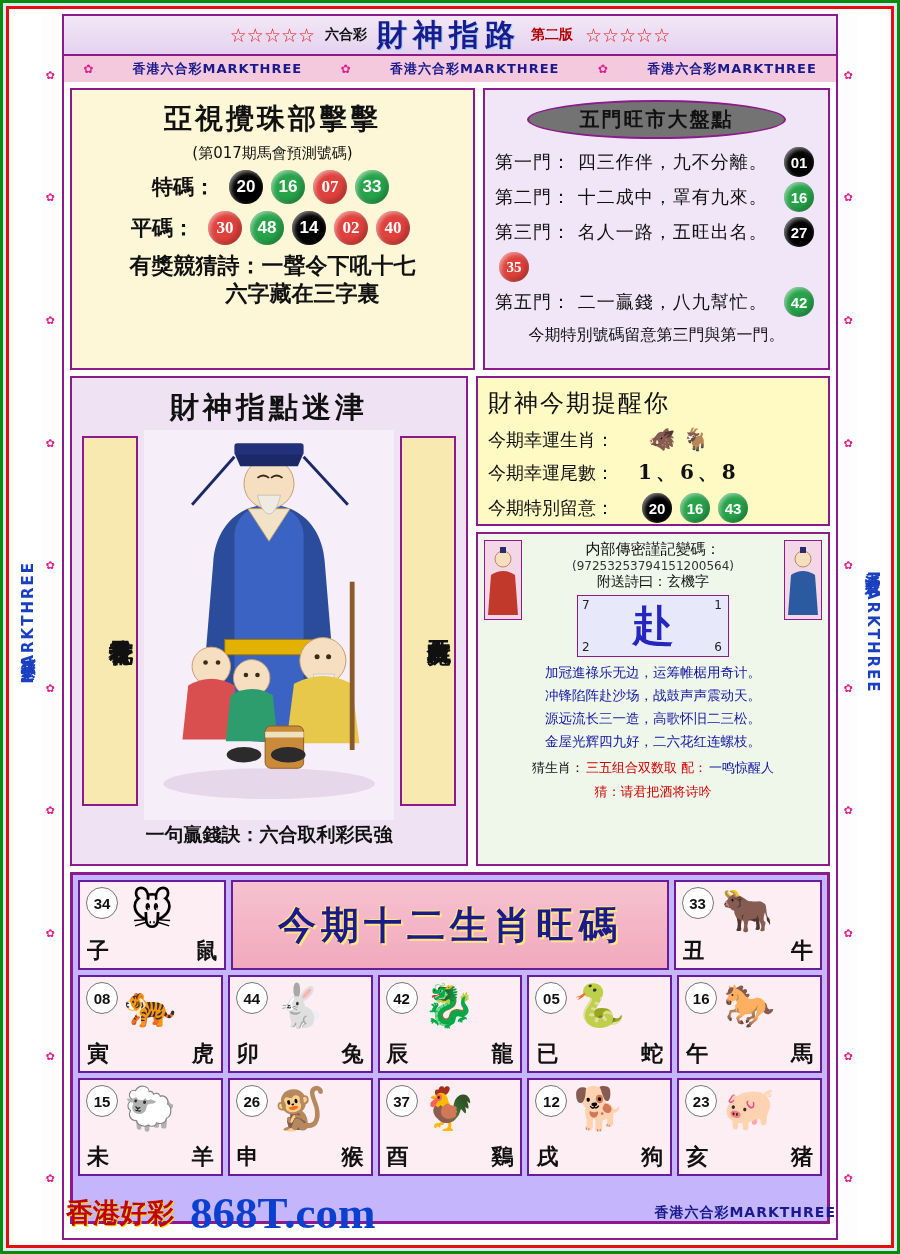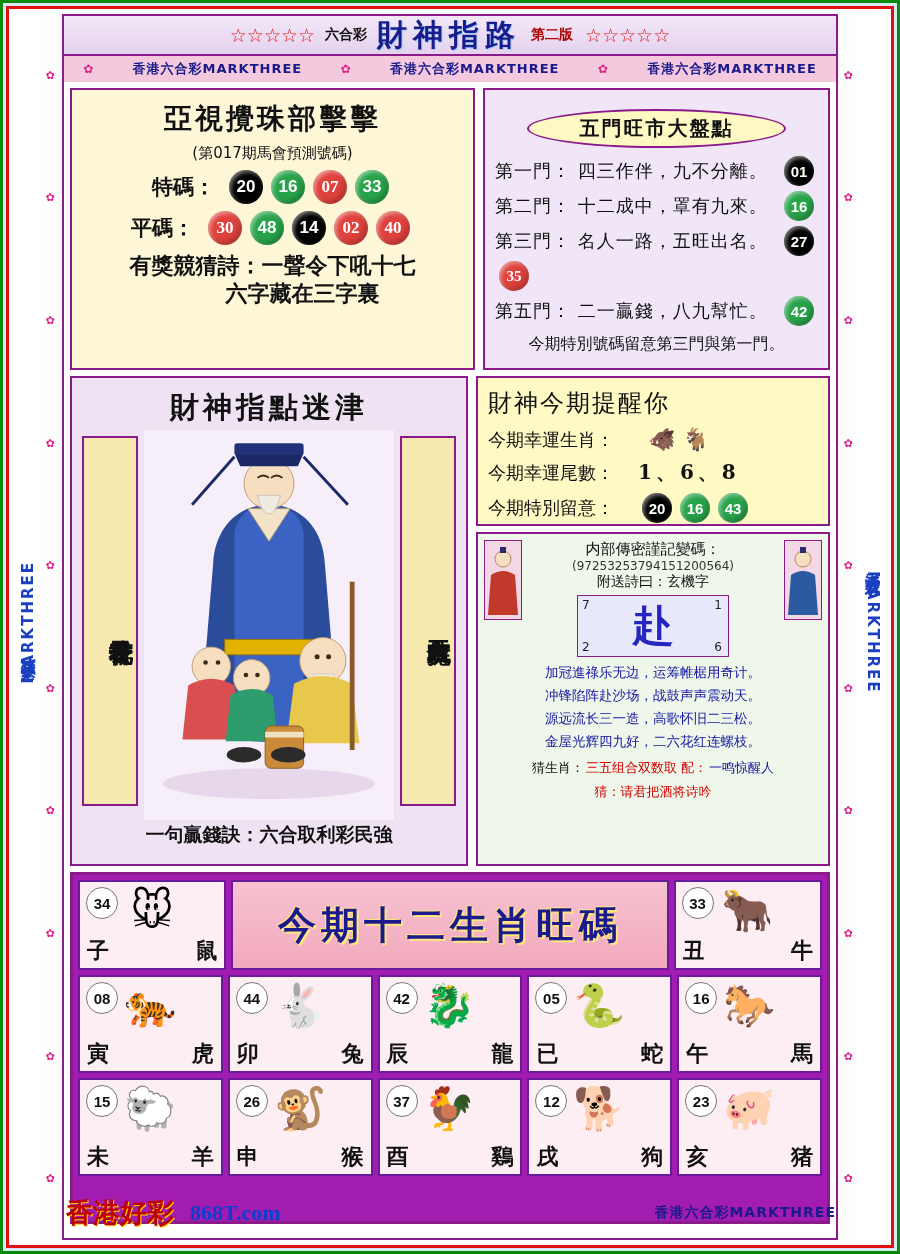--- a/index.html
+++ b/index.html
@@ -136,22 +136,22 @@
   .poem{font-size:22px;color:#111;margin-top:6px;line-height:1.25;
     font-family:"DejaVu Serif","Liberation Serif",serif;font-weight:bold;}
   .poem .l2{display:block;margin-left:60px;}
 
   
   .panelB{
     background:#f0e6f8;height:100%;
     padding:8px 10px;box-sizing:border-box;
   }
   .oval{
-    width:255px;margin:11px auto 8px;
-    background:#fef9c3;border:2px solid #8b1a8b;border-radius:50%/50%;
+    width:255px;margin:2px auto 8px;
+    background:#737373;border:2px solid #8b1a8b;border-radius:50%/50%;
     text-align:center;font-size:20px;font-weight:bold;color:#111;padding:4px 0;
     font-family:"DejaVu Serif","Liberation Serif",serif;letter-spacing:2px;
   }
   .menline{display:flex;align-items:center;margin:5px 0;}
   .menline .t{
     flex:1;font-size:18px;color:#111;letter-spacing:1px;
     font-family:"DejaVu Serif","Liberation Serif",serif;
   }
   .menline .ball{margin-left:4px;}
   .noteB{font-size:16px;color:#111;margin-top:8px;text-align:center;
@@ -235,21 +235,21 @@
   .cnr.tl{left:4px;top:2px;} .cnr.tr{right:6px;top:2px;}
   .cnr.bl{left:4px;bottom:2px;} .cnr.br{right:6px;bottom:2px;}
   .verse{margin-top:4px;text-align:center;}
   .verse div{font-size:13.5px;color:#1414a0;line-height:1.7;
     font-family:"DejaVu Serif","Liberation Serif",serif;}
   .guessline{display:flex;justify-content:center;gap:2px;font-size:13px;margin-top:6px;}
   .guessline .a{color:#111;} .guessline .b{color:#d00000;} .guessline .c{color:#1414a0;}
 
   
   .zgrid{
-    margin-top:6px;border:3px solid #8b1a8b;background:#a21caf;
+    margin-top:6px;border:3px solid #8b1a8b;background:#c4b5fd;
     padding:5px;box-sizing:border-box;height:352px;
   }
   .zrow{display:flex;gap:5px;margin-bottom:5px;}
   .zrow:last-child{margin-bottom:0;}
   .zcell{
     flex:1;background:#fdeef4;border:2px solid #6a1b9a;position:relative;
     height:98px;box-sizing:border-box;overflow:hidden;
   }
   .zrow.first .zcell{height:90px;}
   .znum{
@@ -278,21 +278,21 @@
     position:absolute;left:0;right:0;bottom:0;height:50px;
     display:flex;align-items:center;
   }
   .brand .hk{
     font-size:27px;font-weight:bold;color:#c00000;
     font-family:"DejaVu Serif","Liberation Serif",serif;
     text-shadow:1px 1px 0 #ffd700;
     margin-left:2px;
   }
   .brand .dom{
-    font-size:22px;font-weight:bold;color:#0b3fd0;margin-left:16px;
+    font-size:45px;font-weight:bold;color:#0b3fd0;margin-left:16px;
     font-family:"Liberation Serif",serif;
   }
   .brand .tail{
     margin-left:auto;font-size:14px;font-weight:bold;color:#1a1a8c;letter-spacing:1px;
   }
 </style>
 </head>
 <body>
 
 <div class="page">

